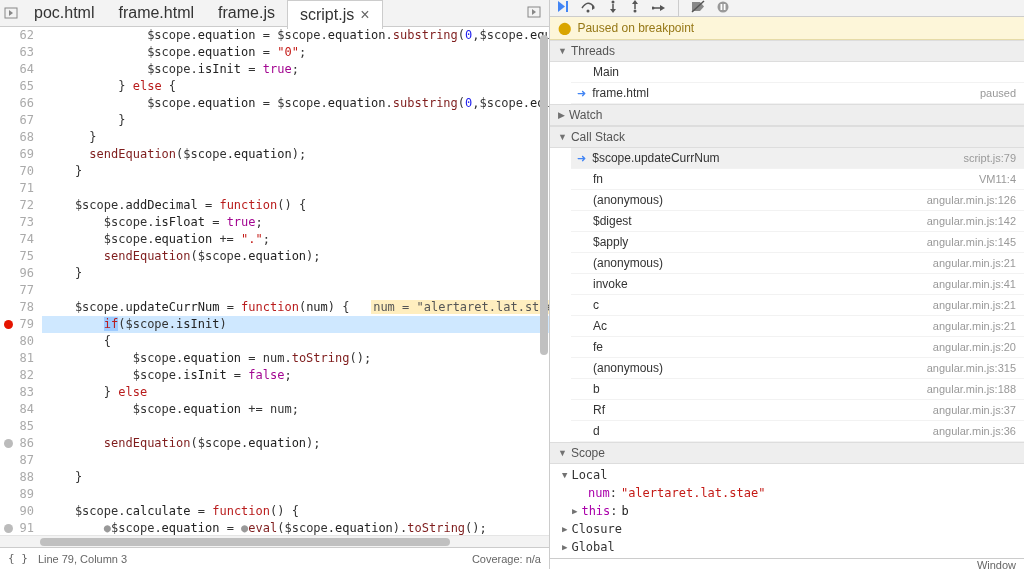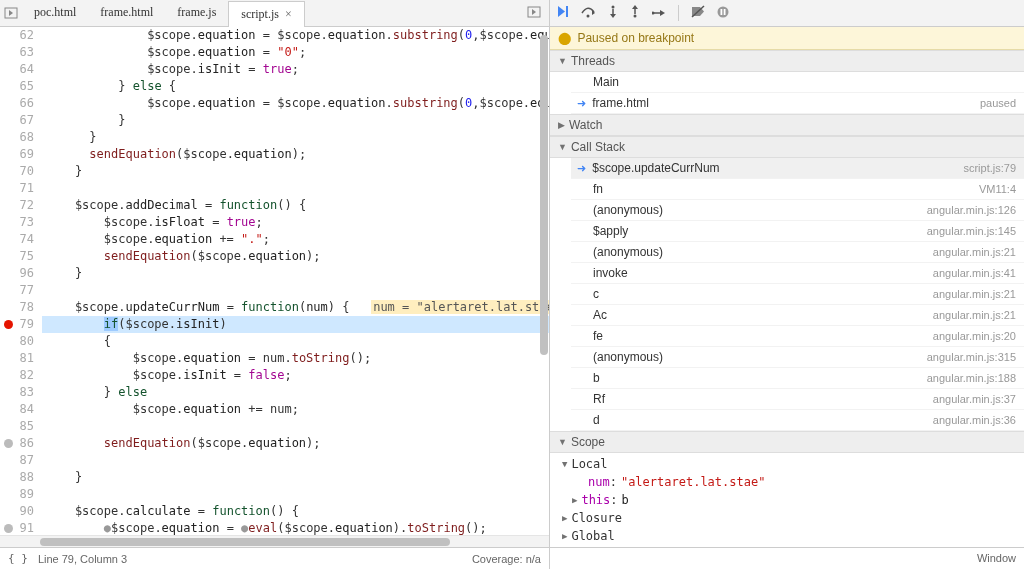--- a/index.html
+++ b/index.html
@@ -1,32 +1,32 @@
 <!DOCTYPE html>
 <html><head>
 <meta charset="utf-8">
 <style>
 * { margin: 0; padding: 0; box-sizing: border-box; }
 body { font-family: "Segoe UI", Arial, sans-serif; font-size: 12px; color: #333; background: #fff; width: 1024px; height: 569px; overflow: hidden; display: flex; }
 .left-panel { width: 550px; display: flex; flex-direction: column; border-right: 1px solid #ccc; }
 .tab-bar { display: flex; align-items: center; height: 27px; border-bottom: 1px solid #ccc; background: #f3f3f3; }
 .tab-bar-icon { width: 22px; height: 24px; display: flex; align-items: center; justify-content: center; color: #666; }
-.tab { padding: 5px 12px; color: #333; cursor: pointer; font-size: 12px; font-family: Liberation Serif, serif; }
+.tab { padding: 5px 12px; color: #333; cursor: pointer; font-size: 16px; }
 .tab.active { background: #fff; border-top: 1px solid #ccc; border-left: 1px solid #ccc; border-right: 1px solid #ccc; position: relative; top: 1px; }
 .tab .close { margin-left: 6px; color: #666; }
 .tab-right-icon { margin-left: auto; padding: 4px 8px; color: #666; }
 .editor { flex: 1; display: flex; overflow: hidden; font-family: Consolas, monospace; font-size: 12px; line-height: 17px; position: relative; }
 .gutter { width: 42px; background: #fff; text-align: right; padding-right: 8px; color: #aaa; user-select: none; position: relative; }
 .gutter .ln { height: 17px; position: relative; }
 .bp { position: absolute; left: 4px; top: 4px; width: 9px; height: 9px; border-radius: 50%; background: #e51400; }
 .bp.grey { background: #bbb; }
 .code { flex: 1; white-space: pre; overflow: hidden; position: relative; }
 .code-line { height: 17px; padding-left: 4px; }
 .code-line.exec { background: #cfe8ff; }
-.kw { color: #14532d; }
+.kw { color: #b91c1c; }
 .num { color: #2222ee; }
 .str { color: #c41a16; }
 .prop { color: #222; }
 .obj { color: #6f42c1; }
 .fn { color: #7f1d1d; }
 .bool { color: #a30691; }
 .inline-val { background: #ffeebf; color: #555; padding: 0 2px; }
 .status-bar { height: 22px; border-top: 1px solid #ccc; display: flex; align-items: center; padding: 0 8px; font-size: 11px; color: #666; }
 .status-left-icon { margin-right: 10px; font-family: monospace; }
 .status-right { margin-left: auto; }
@@ -203,20 +203,24 @@
       </div>
       <div class="item-row">
         <span>fn</span>
         <span class="loc">VM11:4</span>
       </div>
       <div class="item-row">
         <span>(anonymous)</span>
         <span class="loc">angular.min.js:126</span>
       </div>
       <div class="item-row">
+        <span>$digest</span>
+        <span class="loc">angular.min.js:142</span>
+      </div>
+      <div class="item-row">
         <span>$apply</span>
         <span class="loc">angular.min.js:145</span>
       </div>
       <div class="item-row">
         <span>(anonymous)</span>
         <span class="loc">angular.min.js:21</span>
       </div>
       <div class="item-row">
         <span>invoke</span>
         <span class="loc">angular.min.js:41</span>

